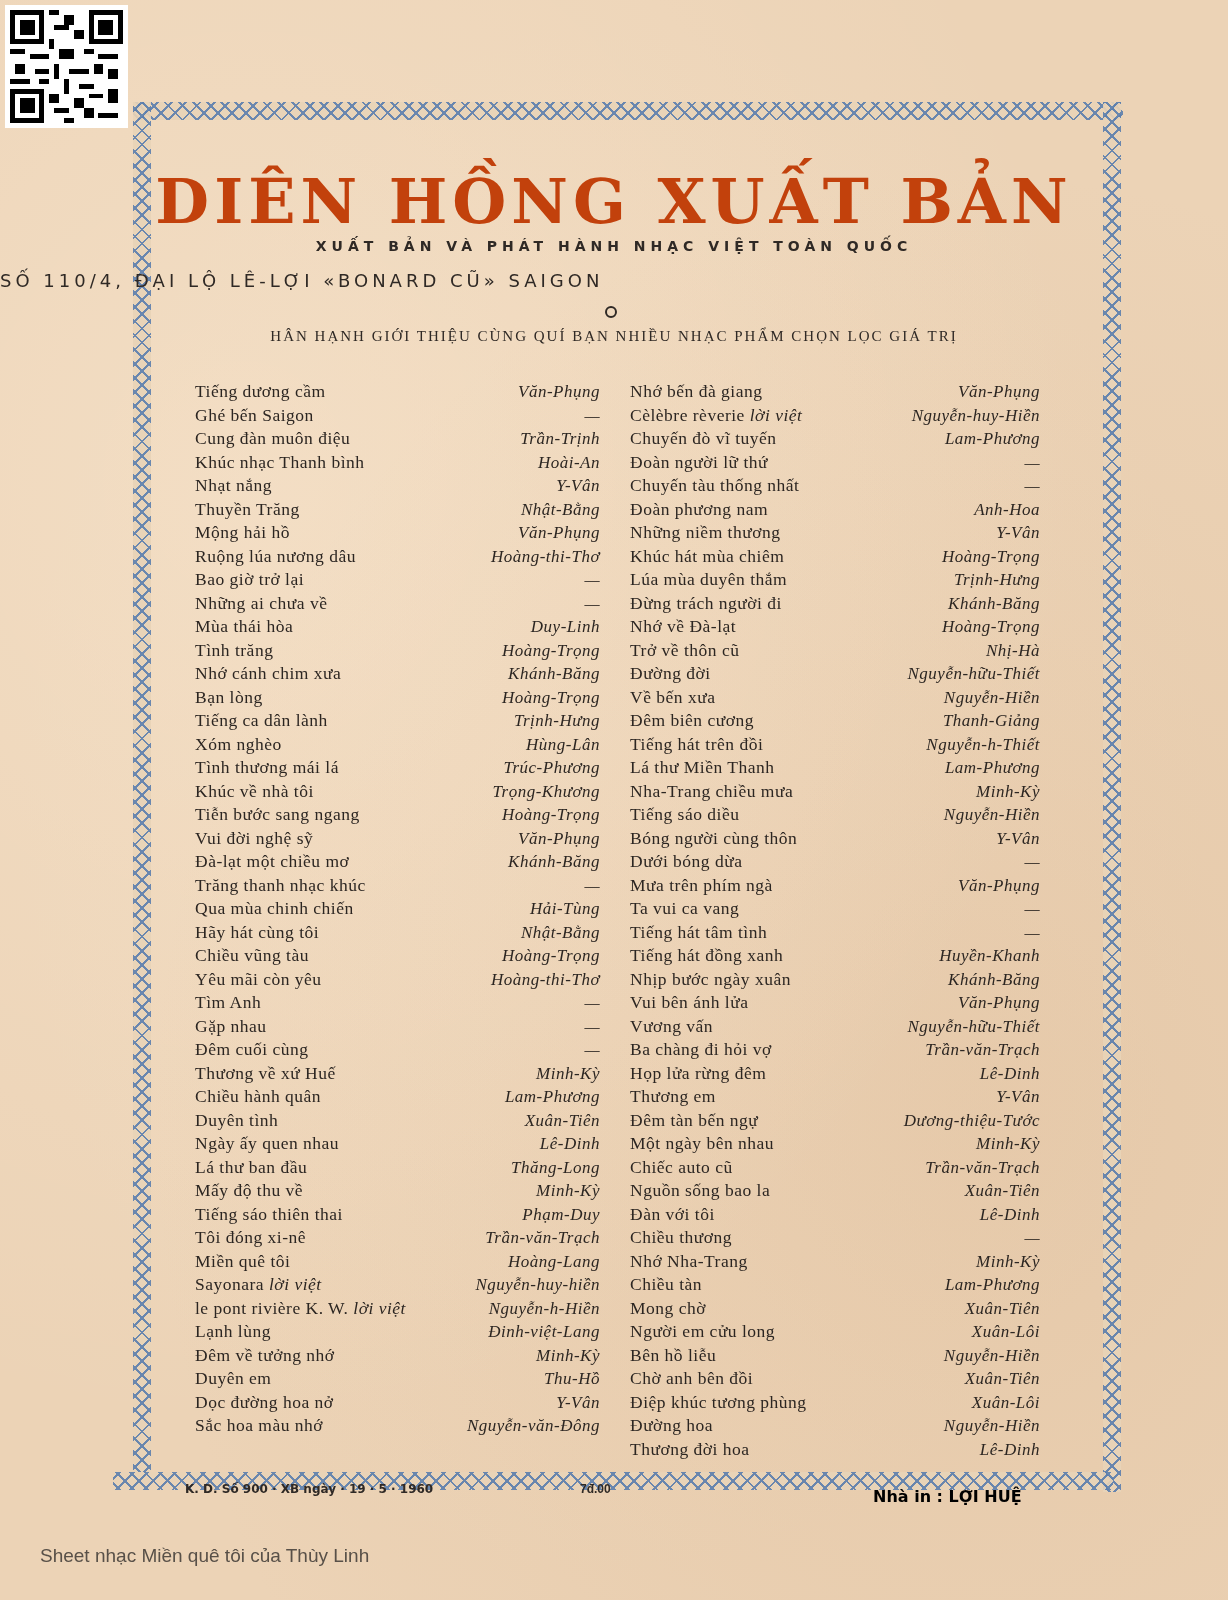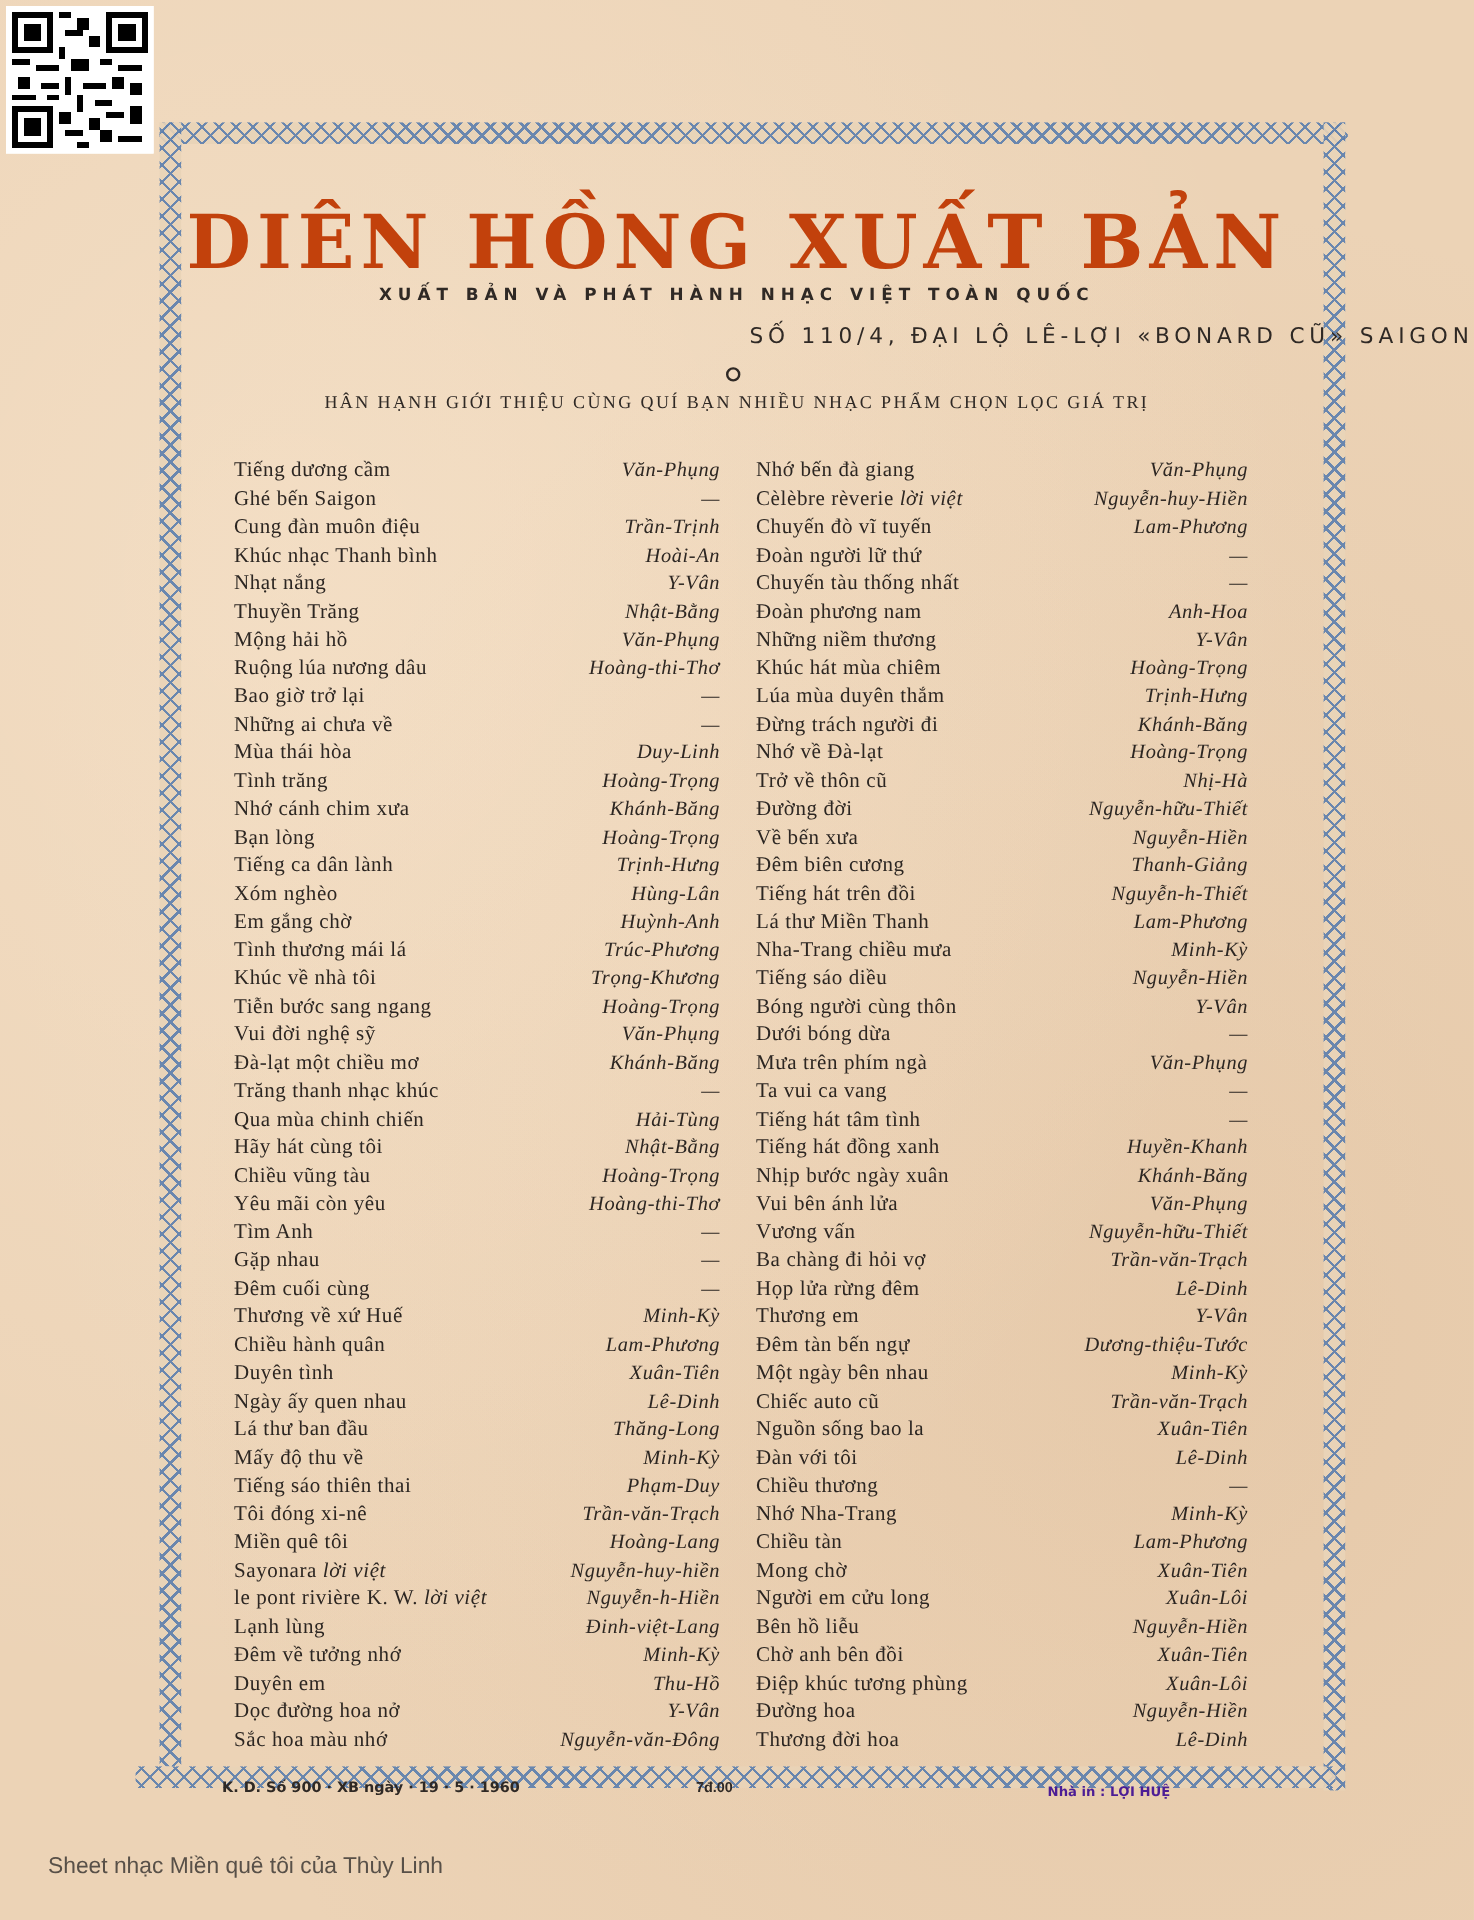--- a/index.html
+++ b/index.html
@@ -39,21 +39,21 @@
       text-align: center; font-size: 62px; font-weight: bold; letter-spacing: 5px;
       color: #c2410c; font-family: "DejaVu Serif", serif;
     }
     .subtitle {
       position: absolute; left: 0; width: 1228px; top: 238px;
       text-align: center; font-family: "DejaVu Sans", sans-serif;
       font-size: 14px; font-weight: bold; letter-spacing: 5px; color: #2f2925;
     }
     .address {
       position: absolute; left: 0; width: 1228px; top: 270px;
-      text-align: right; font-family: "DejaVu Sans", sans-serif;
+      text-align: left; font-family: "DejaVu Sans", sans-serif;
       font-size: 18px; letter-spacing: 4px; color: #2f2925;
     }
     .ornament {
       position: absolute; left: 605px; top: 306px; width: 8px; height: 8px;
       border: 2px solid #2f2925; border-radius: 50%;
     }
     .intro {
       position: absolute; left: 0; width: 1228px; top: 328px;
       text-align: center; font-size: 15px; letter-spacing: 2px; color: #2f2925;
     }
@@ -75,21 +75,21 @@
     .footer-left {
       position: absolute; left: 185px; top: 1482px;
       font-family: "DejaVu Sans", sans-serif; font-size: 12px; font-weight: bold; color: #2f2925;
     }
     .footer-price {
       position: absolute; left: 580px; top: 1482px;
       font-family: Liberation Sans, sans-serif; font-size: 12px; font-weight: bold; color: #2f2925;
     }
     .footer-printer {
       position: absolute; left: 873px; top: 1487px;
-      font-family: "DejaVu Sans", sans-serif; font-size: 11px; font-weight: bold; color: #4c1d95;
+      font-family: "DejaVu Sans", sans-serif; font-size: 16px; font-weight: bold; color: #000000;
     }
     .caption {
       position: absolute; left: 40px; top: 1545px;
       font-family: Liberation Sans, sans-serif; font-size: 19px; color: #585048;
     }
   </style>
 </head>
 <body>
 
 <div class="qr">
@@ -209,24 +209,20 @@
     </div>
     <div class="row">
       <span class="song"><span>Tiếng ca dân lành</span></span>
       <span class="composer">Trịnh-Hưng</span>
     </div>
     <div class="row">
       <span class="song"><span>Xóm nghèo</span></span>
       <span class="composer">Hùng-Lân</span>
     </div>
     <div class="row">
-      <span class="song"><span>Em gắng chờ</span></span>
-      <span class="composer">Huỳnh-Anh</span>
-    </div>
-    <div class="row">
       <span class="song"><span>Tình thương mái lá</span></span>
       <span class="composer">Trúc-Phương</span>
     </div>
     <div class="row">
       <span class="song"><span>Khúc về nhà tôi</span></span>
       <span class="composer">Trọng-Khương</span>
     </div>
     <div class="row">
       <span class="song"><span>Tiễn bước sang ngang</span></span>
       <span class="composer">Hoàng-Trọng</span>

